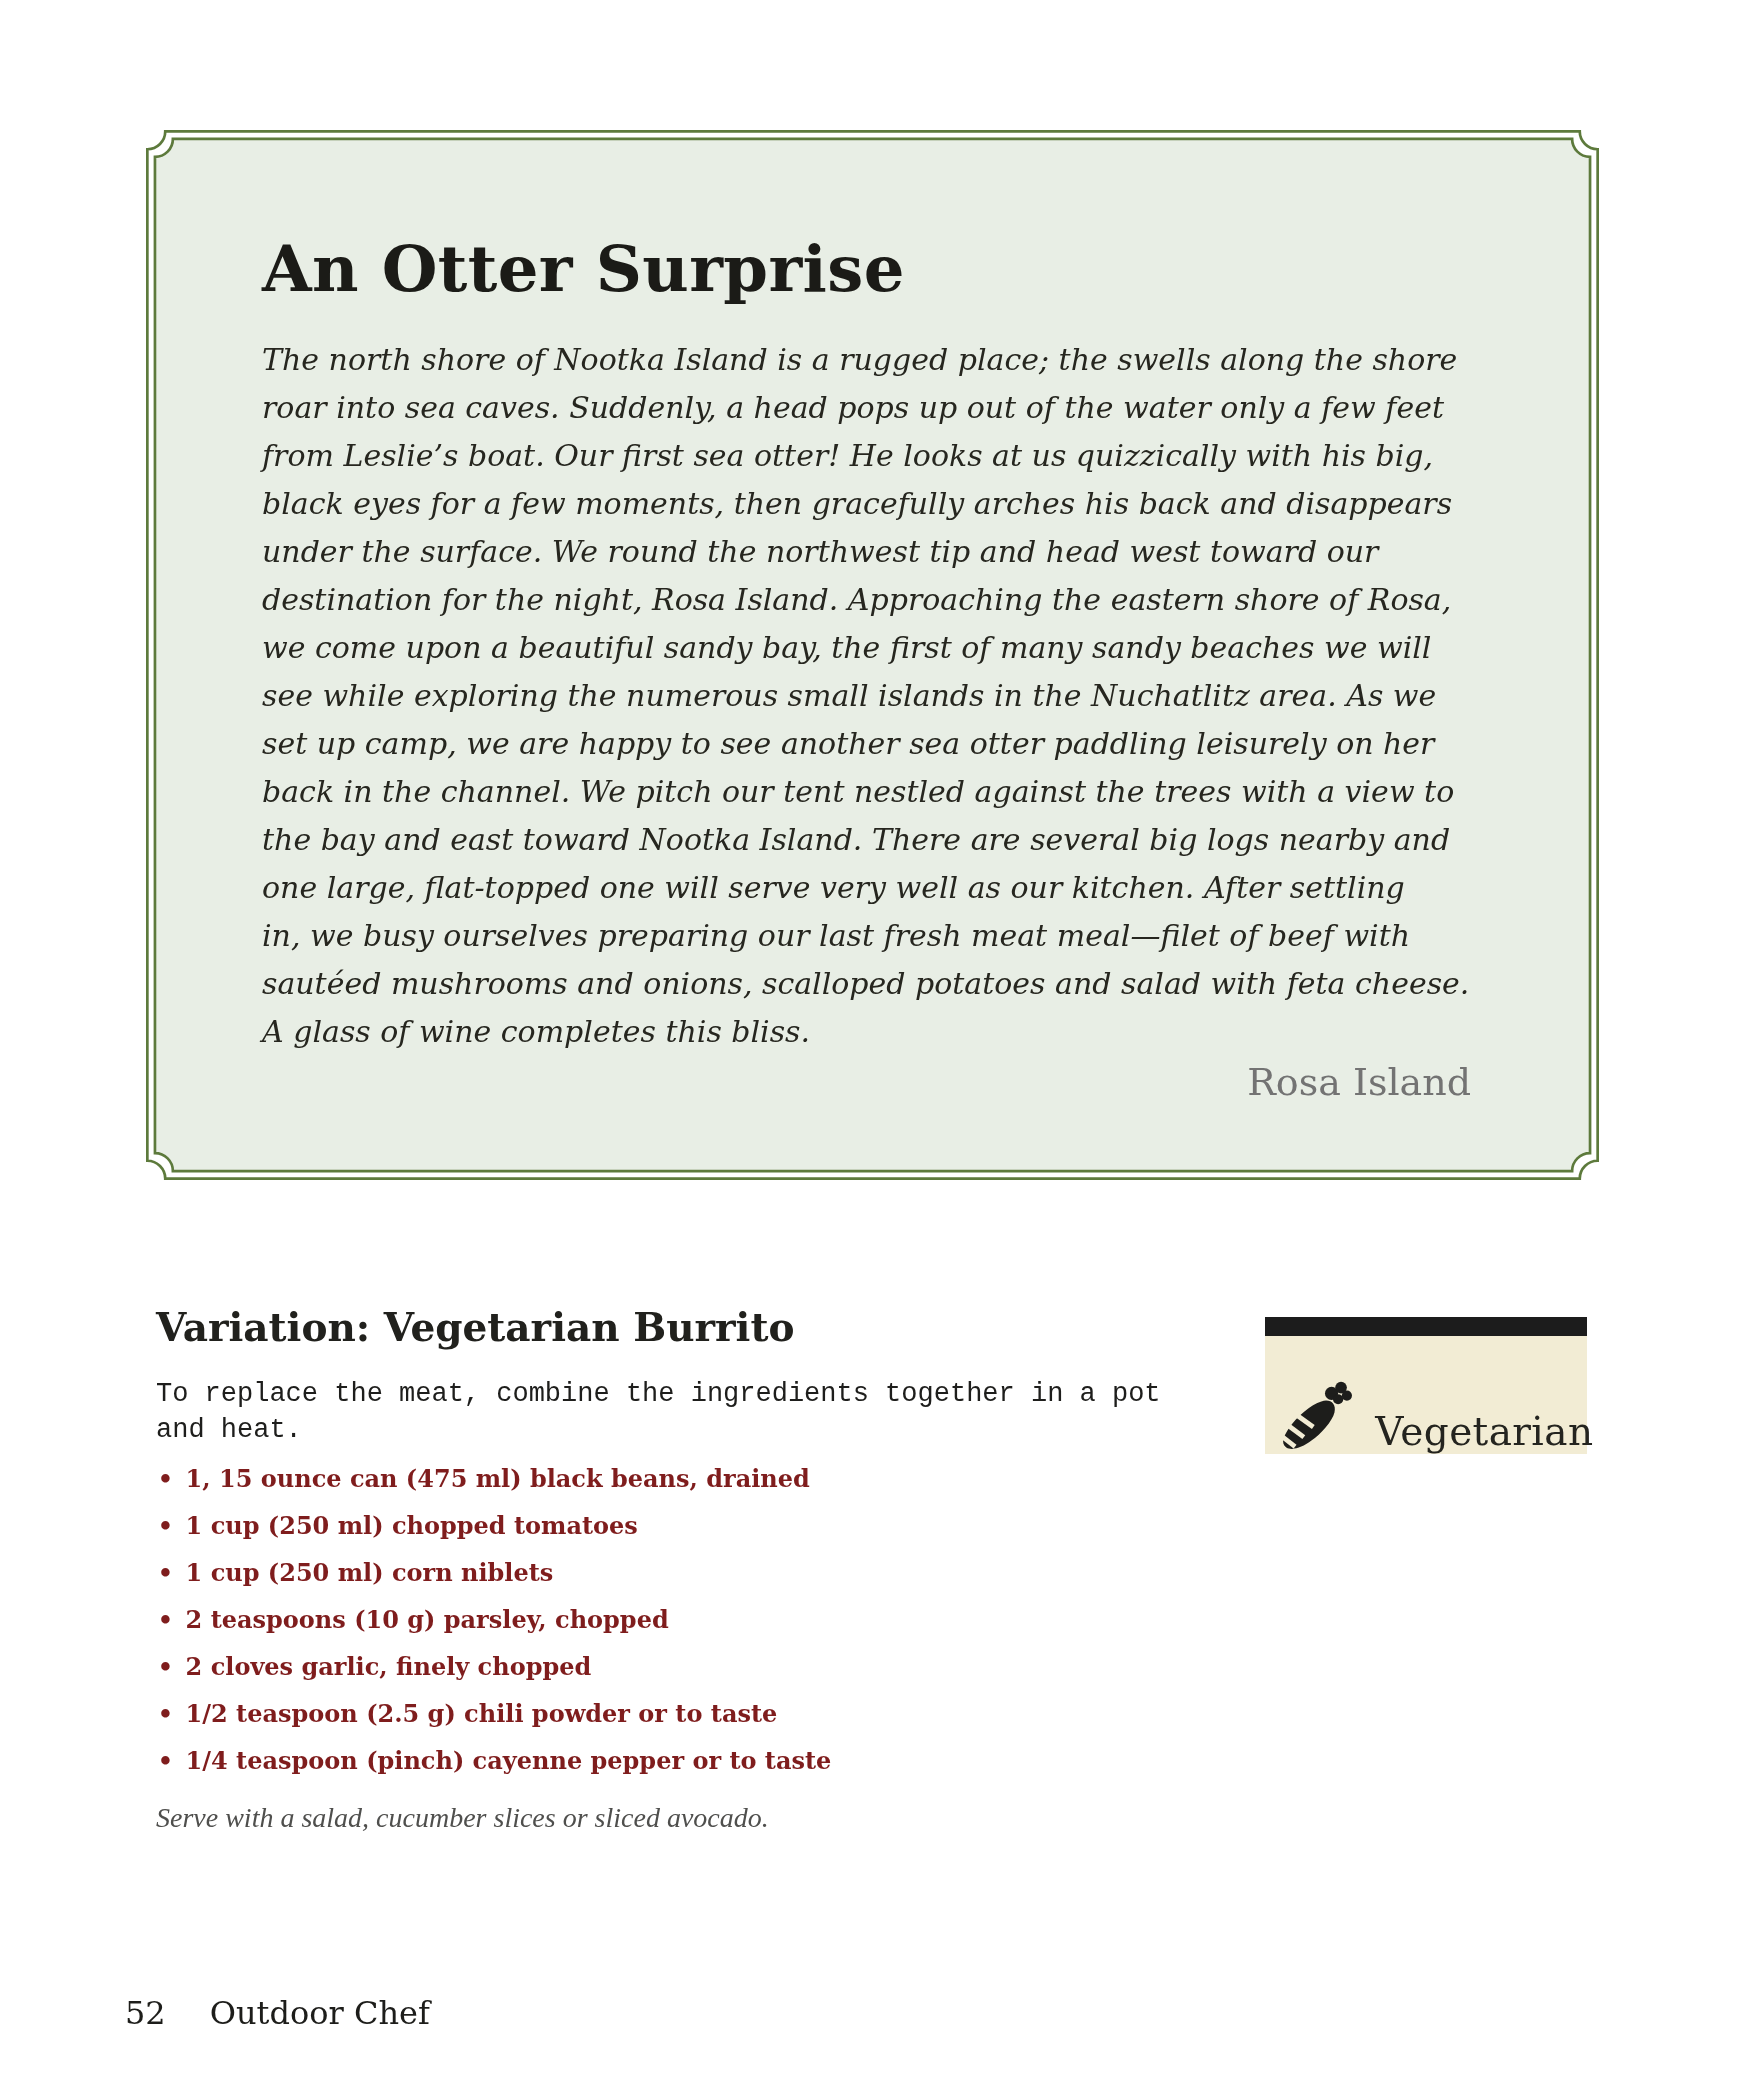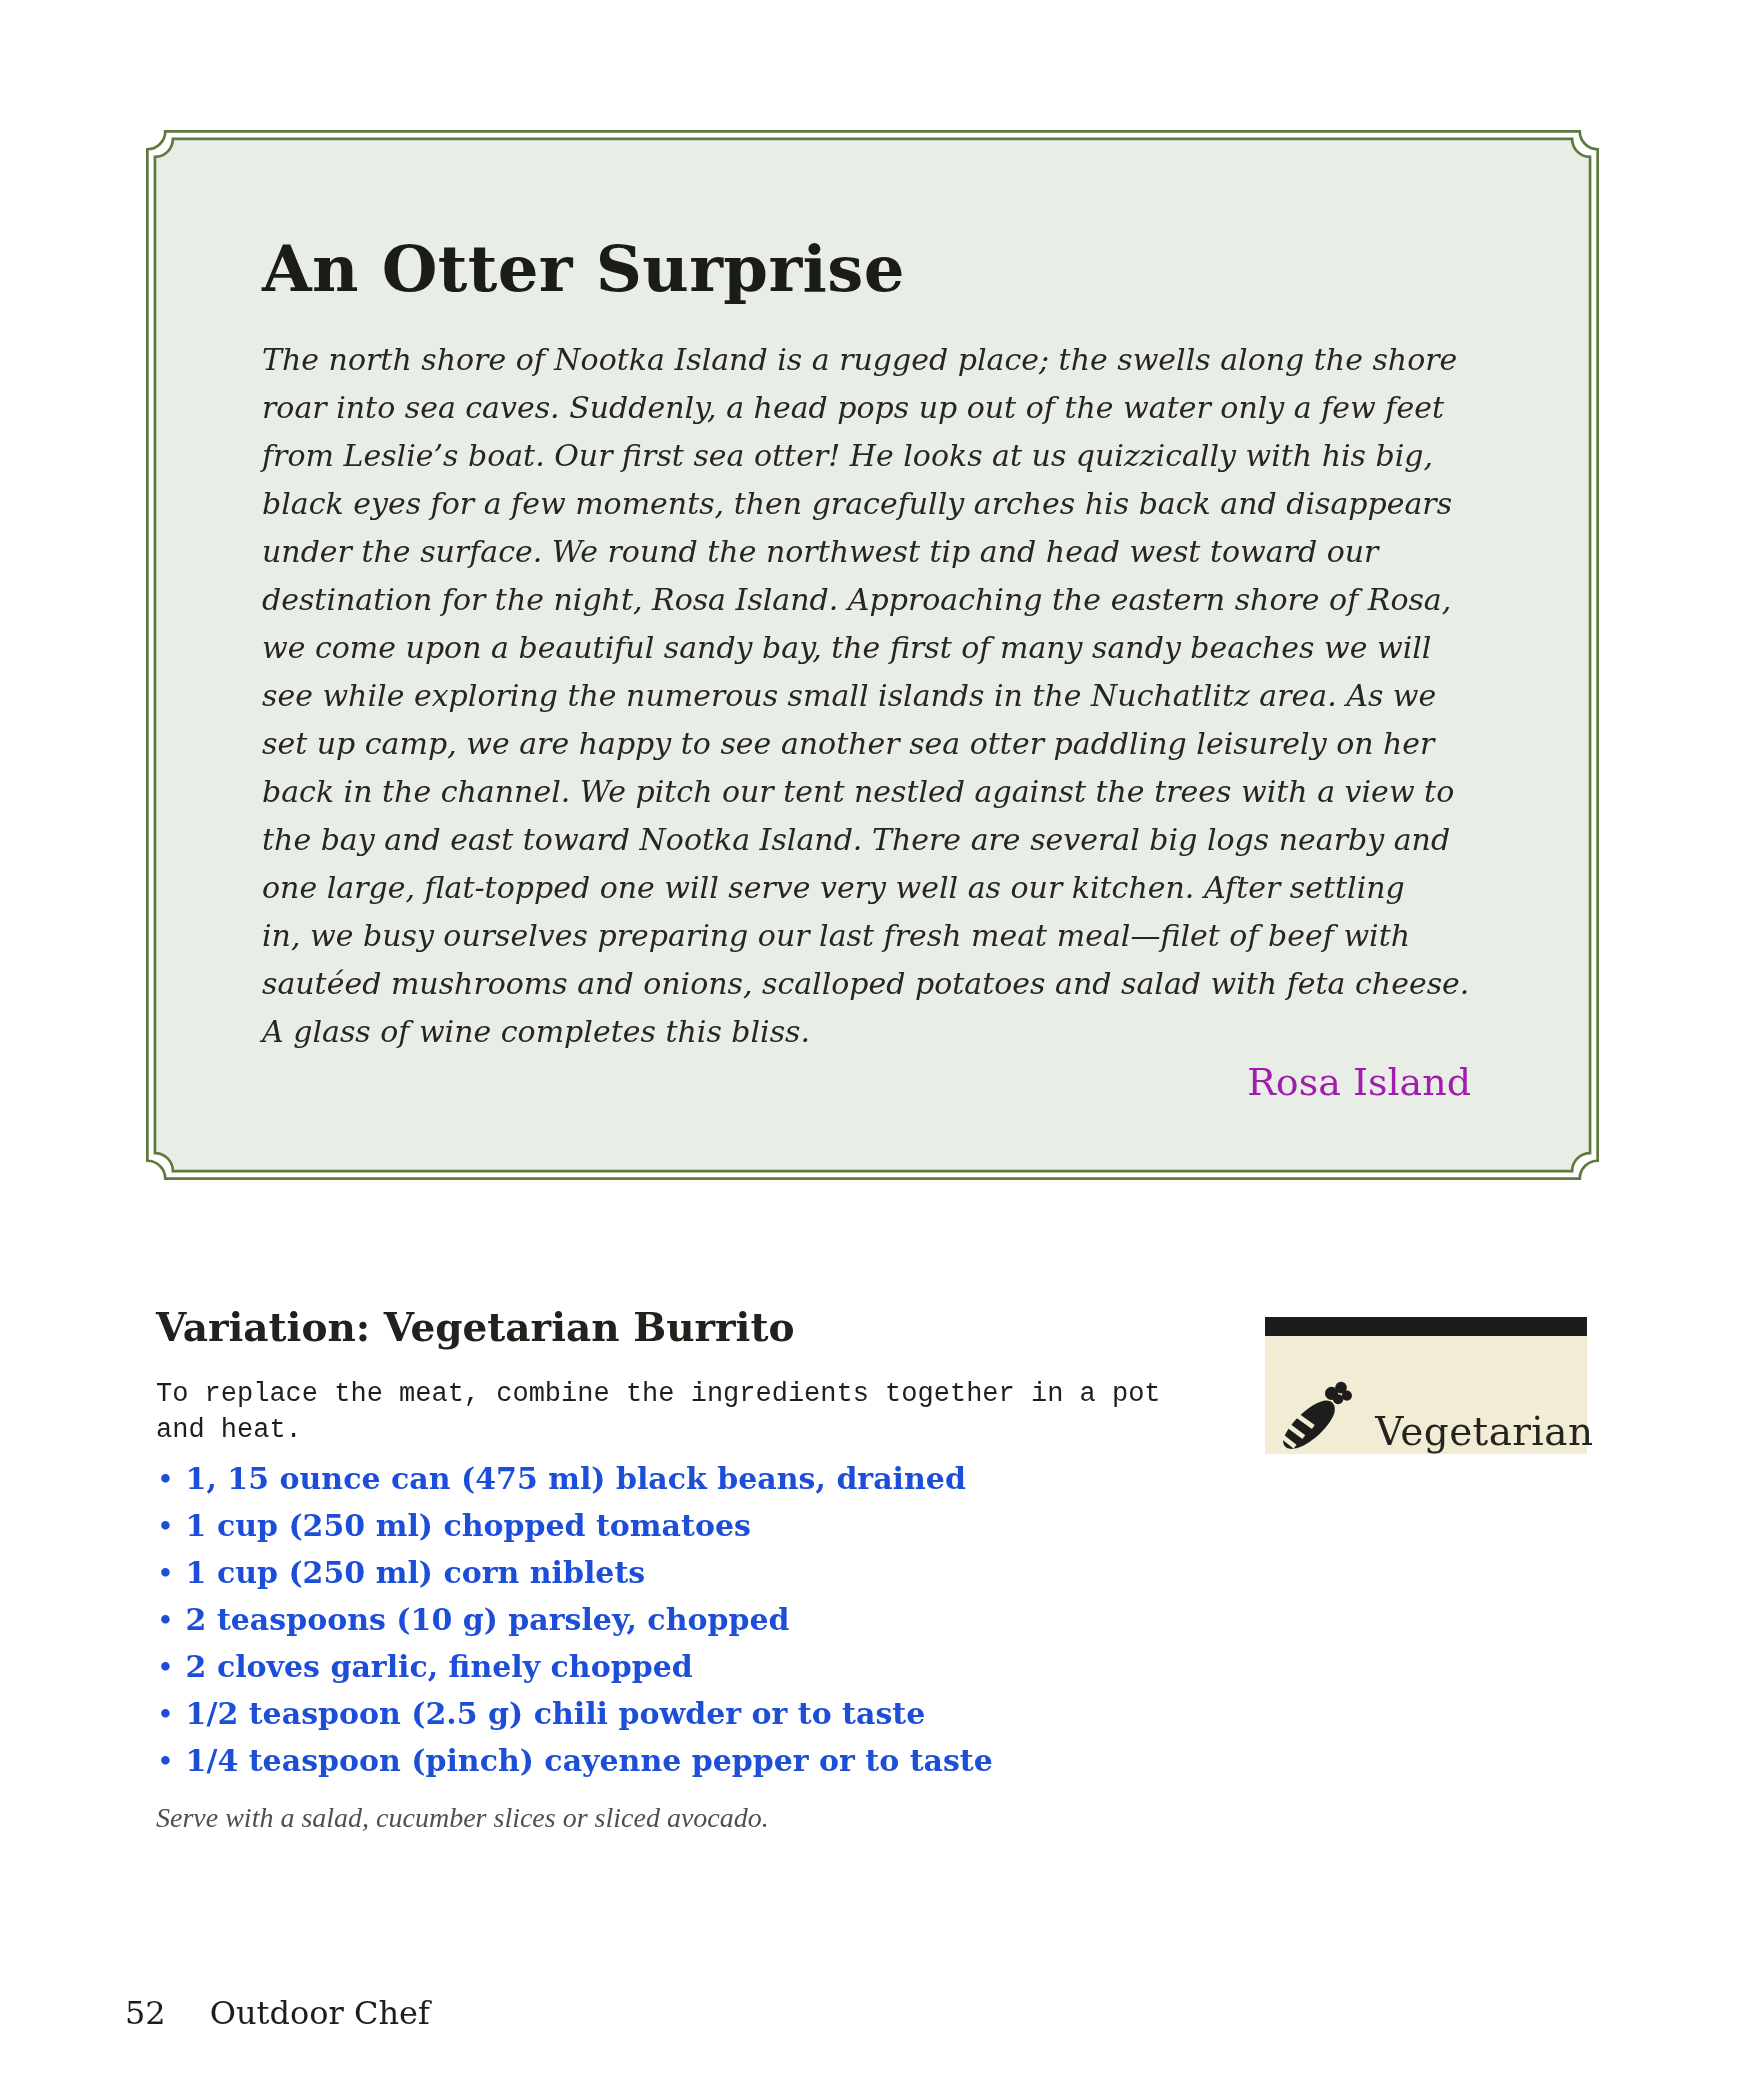--- a/index.html
+++ b/index.html
@@ -48,21 +48,21 @@
     line-height: 48px;
     color: #26261f;
     white-space: pre-line;
   }
   .story-signature {
     margin-top: 5.4px;
     width: 1209px;
     text-align: right;
     font-size: 38px;
     line-height: 43px;
-    color: #a21caf;
+    color: #737373;
   }
 
   
   .variation {
     position: absolute;
     left: 156px;
     top: 1306px;
     width: 1039px;
   }
   .variation-heading {
@@ -79,23 +79,23 @@
     color: #1e1e1c;
   }
   .ingredient-list {
     margin-top: 7.2px;
     list-style: none;
   }
   .ingredient-list li {
     position: relative;
     padding-left: 29.6px;
     font-weight: bold;
-    font-size: 30px;
+    font-size: 24px;
     line-height: 47px;
-    color: #1d4ed8;
+    color: #7f1d1d;
   }
   .ingredient-list li::before {
     content: "\2022";
     position: absolute;
     left: 1.8px;
     top: 0;
     font-size: 24px;
     line-height: 47px;
   }
   .variation-note {

